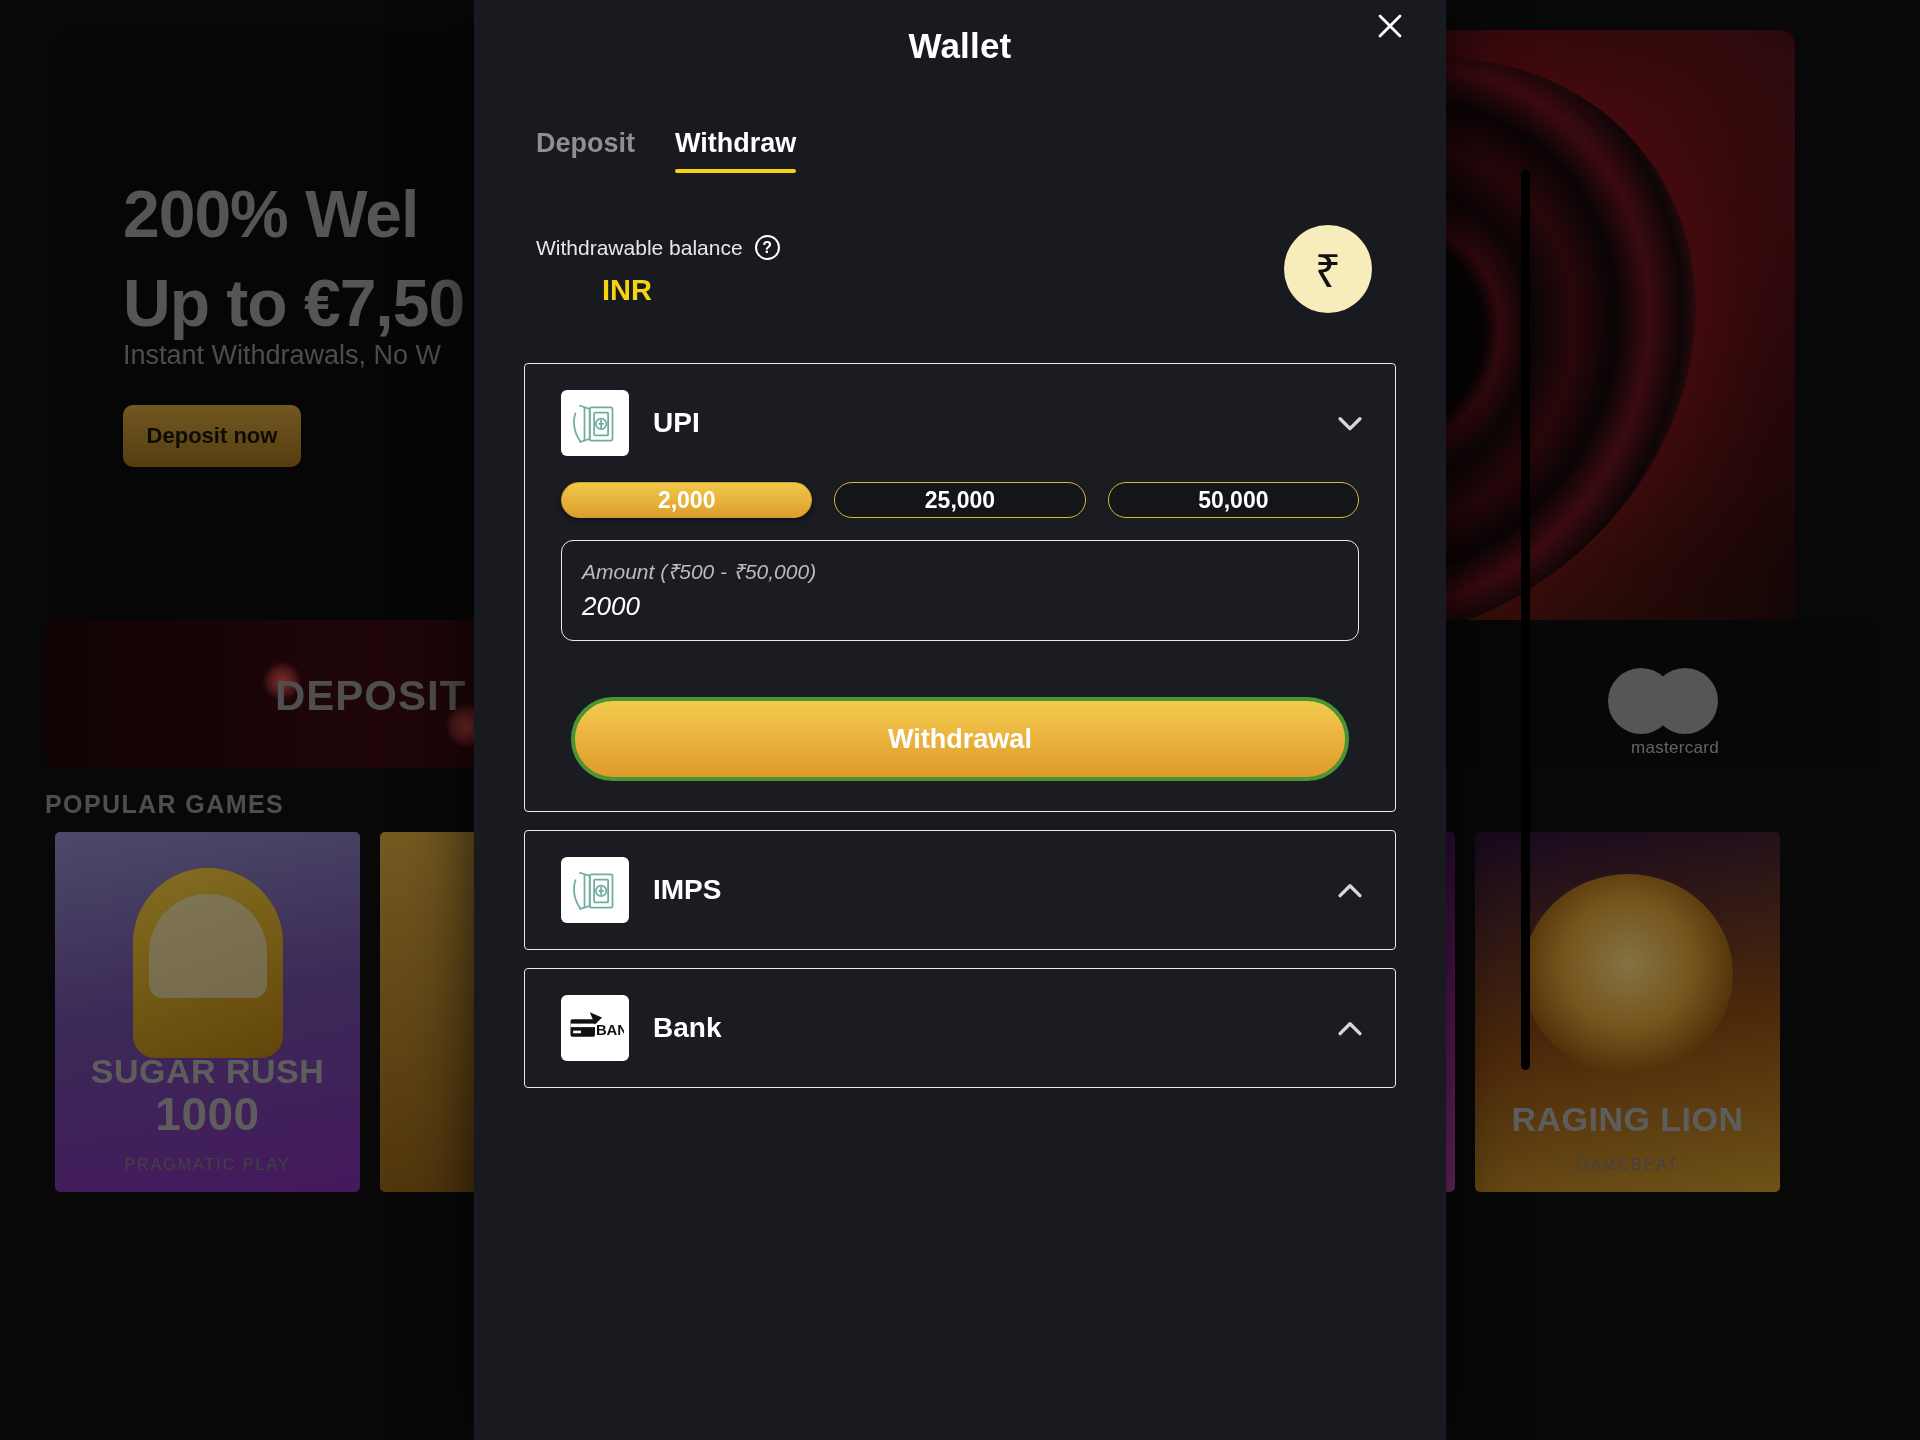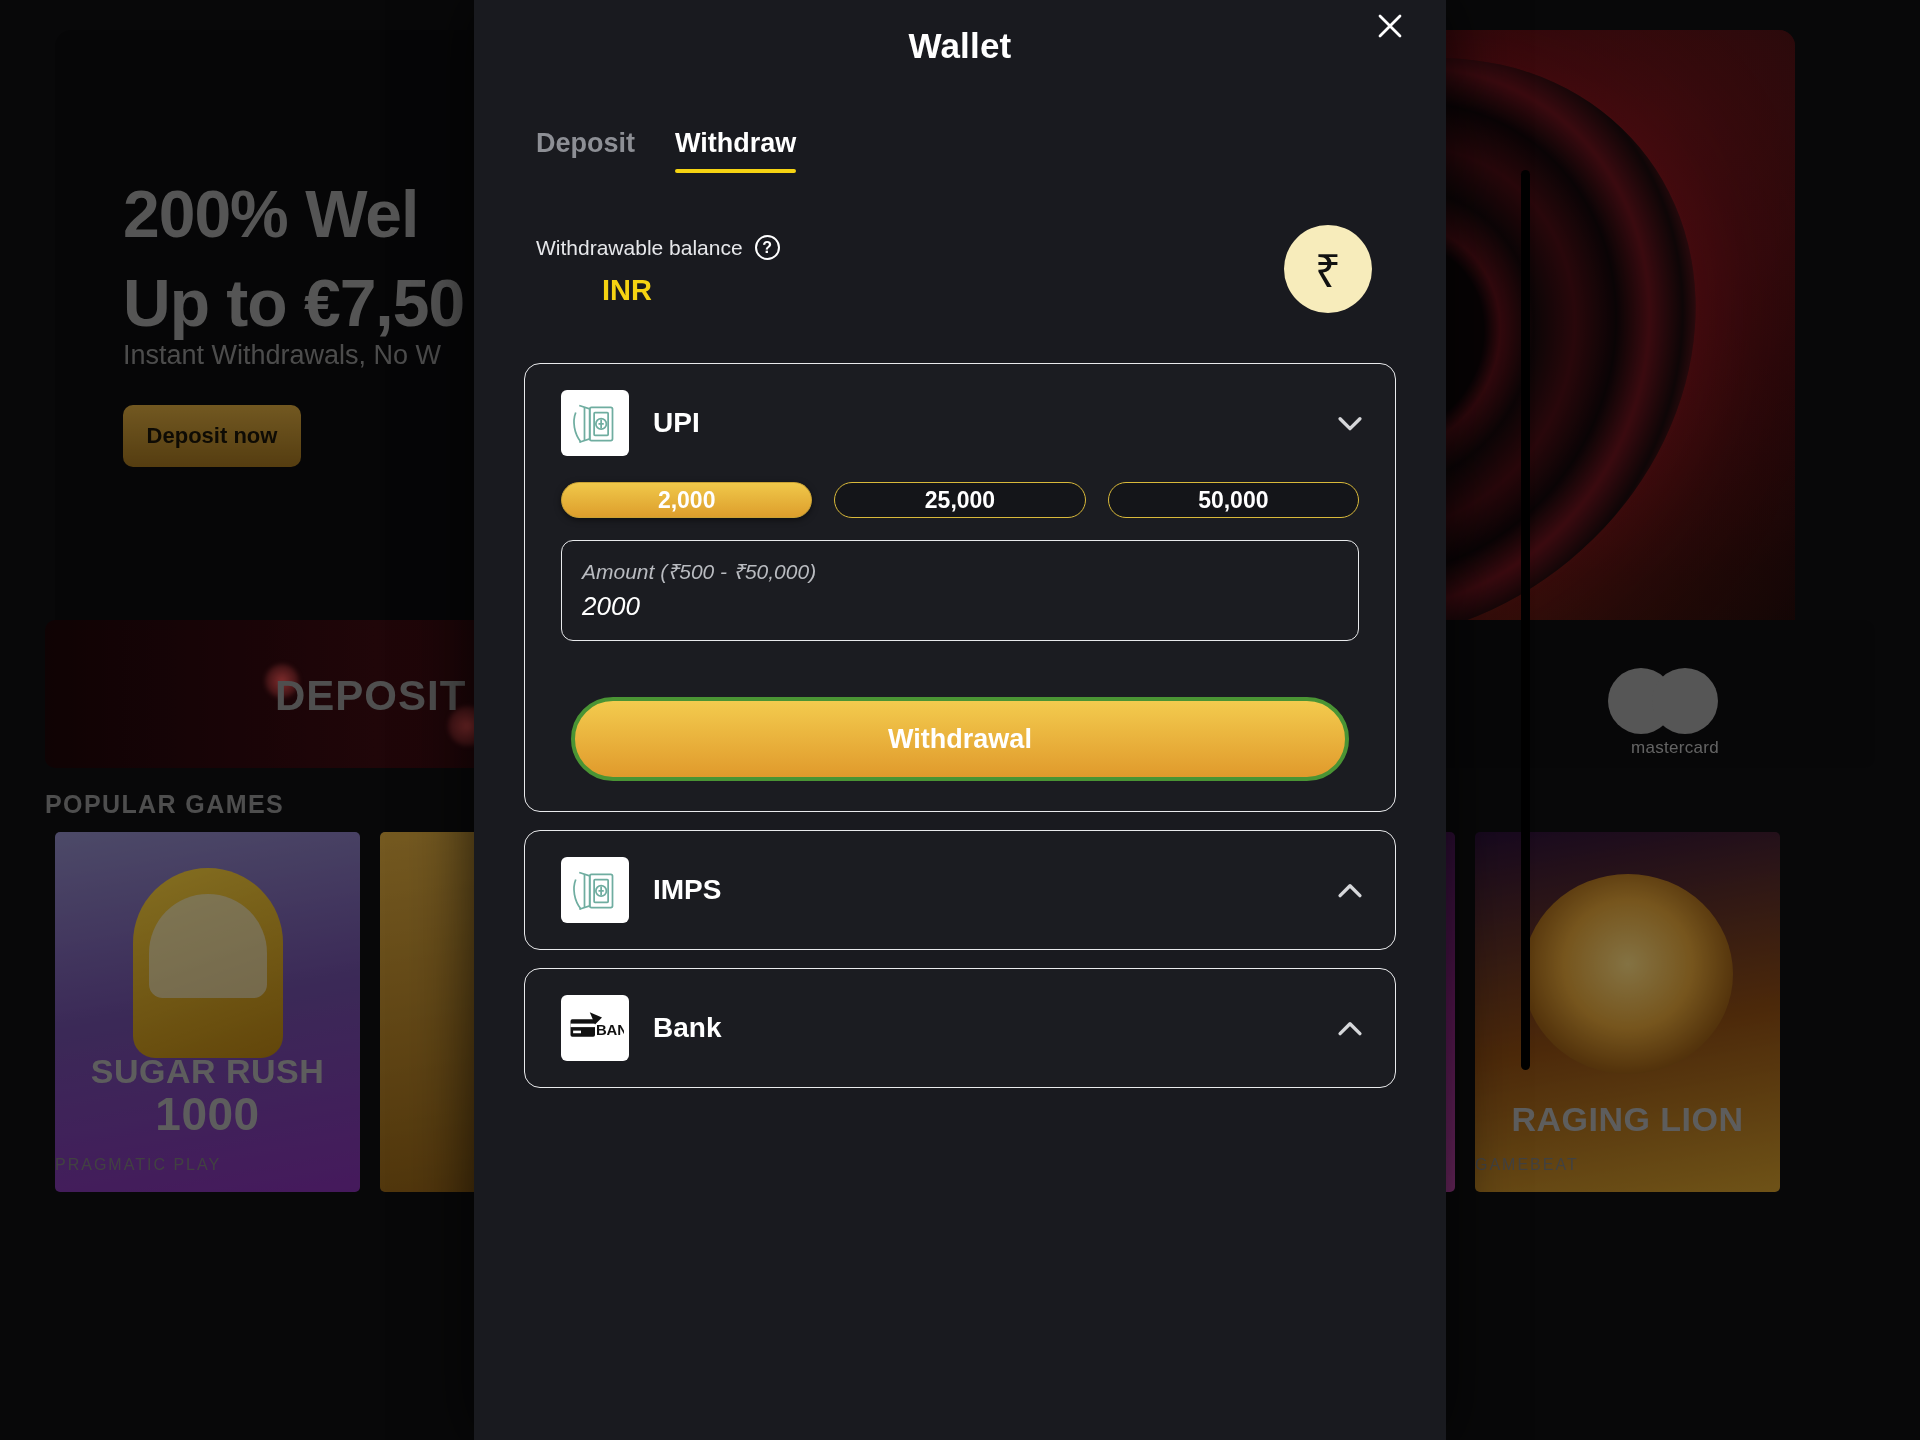--- a/index.html
+++ b/index.html
@@ -88,21 +88,21 @@
     font-size:17px; color:#b4b4b4; letter-spacing:.3px;}
 
   .pop-title{ position:absolute; left:45px; top:790px; font-size:25px; font-weight:bold;
     color:#8d8d8d; letter-spacing:1.4px;}
 
   .tiles{ position:absolute; left:45px; top:832px; width:1835px; height:400px; }
   .tile{ position:absolute; top:0; width:305px; height:360px; border-radius:5px; overflow:hidden; }
   .tile .name{ position:absolute; left:0; right:0; bottom:54px; text-align:center;
     font-size:34px; font-weight:bold; color:#a9a9a9; letter-spacing:.5px; line-height:1.05;}
   .tile .name .big{ display:block; font-size:46px; }
-  .tile .prov{ position:absolute; left:0; right:0; bottom:18px; 
+  .tile .prov{ position:absolute; left:0; right:0; bottom:18px; text-align:center;
     font-size:16px; color:#777; letter-spacing:2px;}
   .t1{ left:10px; background:linear-gradient(170deg,#8b86bd,#6b4b9e 48%,#7e2ea8 100%); }
   .t2{ left:335px; background:linear-gradient(170deg,#d4a33c,#8a5a12); }
   .t3{ left:1105px; background:linear-gradient(170deg,#3a1450,#a52a9a 55%,#d64fc0); }
   .t4{ left:1430px; background:linear-gradient(170deg,#2a1038,#8a4a12 55%,#c9962a); }
   .rocket{ position:absolute; left:50%; top:36px; transform:translateX(-50%);
     width:150px; height:190px; border-radius:75px 75px 22px 22px;
     background:linear-gradient(160deg,#f0c93c,#b27e12);}
   .rocket::before{ content:""; position:absolute; left:16px; top:26px; width:118px; height:104px;
     border-radius:60px 60px 14px 14px; background:rgba(230,235,245,.5); }
@@ -152,21 +152,21 @@
   }
   .bal-value{ margin-top:14px; margin-left:66px; font-size:29px; font-weight:bold; color:#f5d312; }
   .currency-badge{
     position:absolute; right:74px; top:-10px; width:88px; height:88px; border-radius:50%;
     background:#f7ecbb; display:flex; align-items:center; justify-content:center;
     font-size:46px; color:#111; font-weight:500; cursor:pointer;
   }
 
   .methods{ padding:0 50px; }
   .method-card{
-    border:1px solid #e9eaec; border-radius:16px; background:#1b1c21;
+    border:1px solid #e9eaec; border-radius:4px; background:#1b1c21;
     margin-top:18px; position:relative;
   }
   .method-card.expanded{ padding-bottom:30px; }
   .method-head{
     display:flex; align-items:center; gap:24px; padding:22px 28px 22px 36px;
     cursor:pointer; min-height:118px;
   }
   .method-icon{
     width:68px; height:66px; border-radius:6px; background:#fff; flex:0 0 auto;
     display:flex; align-items:center; justify-content:center; overflow:hidden;

